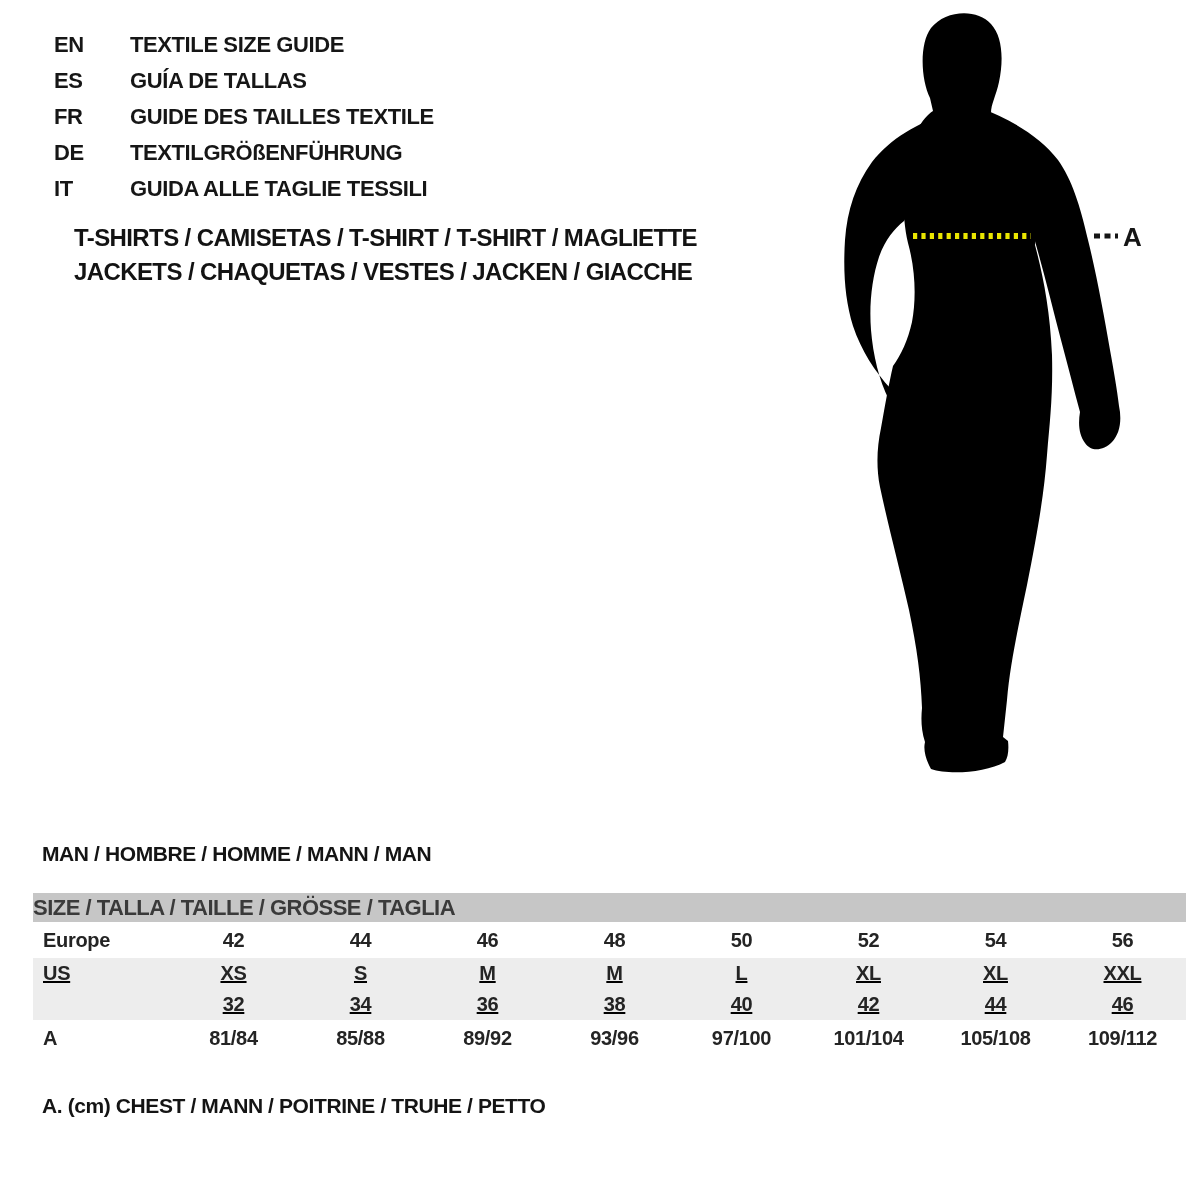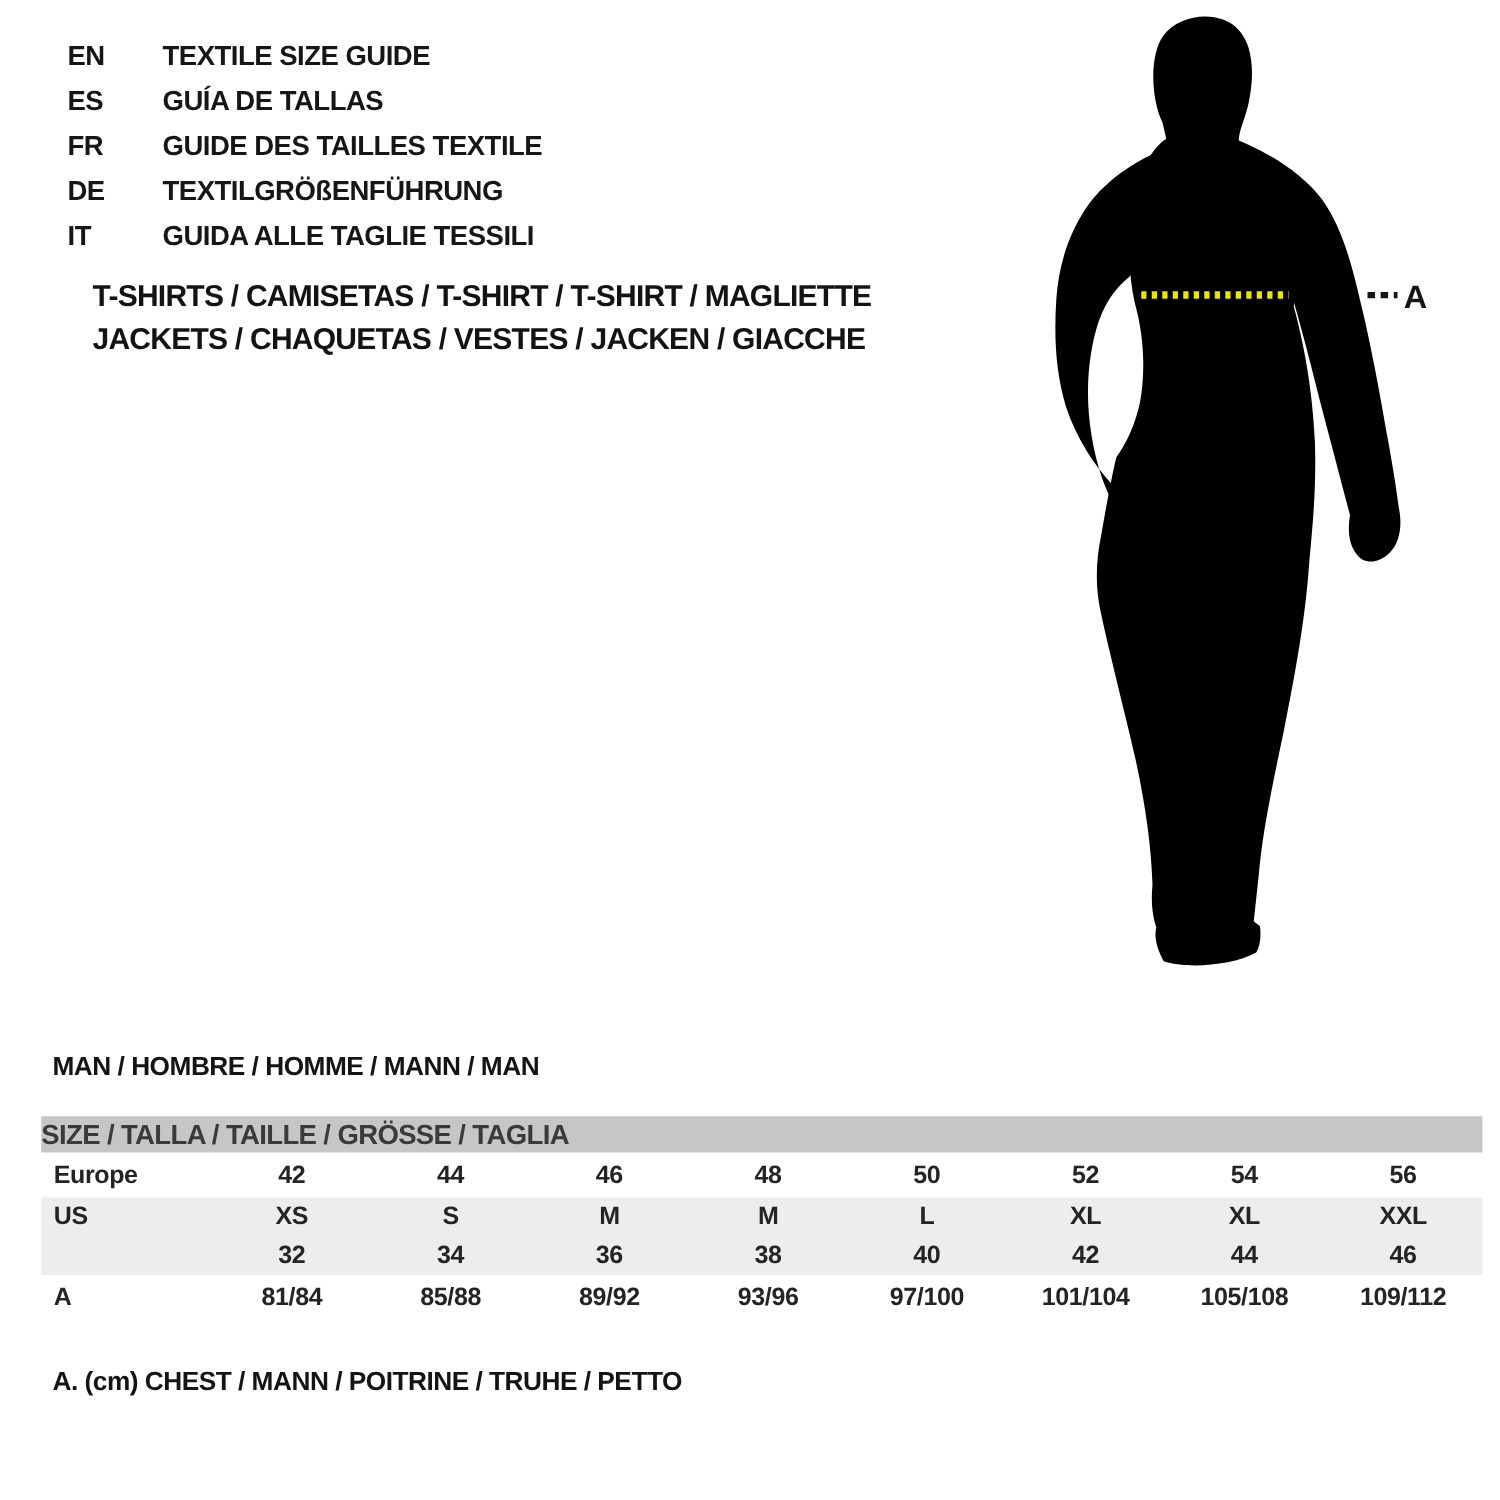--- a/index.html
+++ b/index.html
@@ -29,21 +29,21 @@
   
   .size-table { position:absolute; left:33px; top:893px; width:1153px; }
   .st-header { height:29px; background:#c6c6c6; display:flex; align-items:center;
                box-sizing:border-box;
                font-size:22px; font-weight:700; color:#3a3a3a; letter-spacing:-0.5px; }
   .st-row { display:grid; grid-template-columns:137px repeat(8, 1fr); align-items:center;
             font-size:20px; font-weight:700; color:#242424; letter-spacing:-0.3px; }
   .st-row .label { padding-left:10px; text-align:left; }
   .st-row .val { text-align:center; }
   .h36 { height:36px; } .h30 { height:30px; } .h32 { height:32px; } .h37 { height:37px; }
-  .band { background:#ededed; }
+  .band { background:#ededed;text-decoration:underline; }
 
   
   .footnote { position:absolute; left:42px; top:1094px; font-size:21px; font-weight:700;
               color:#141414; letter-spacing:-0.4px; white-space:nowrap; }
 </style>
 </head>
 <body>
 
 <div class="canvas">
 

